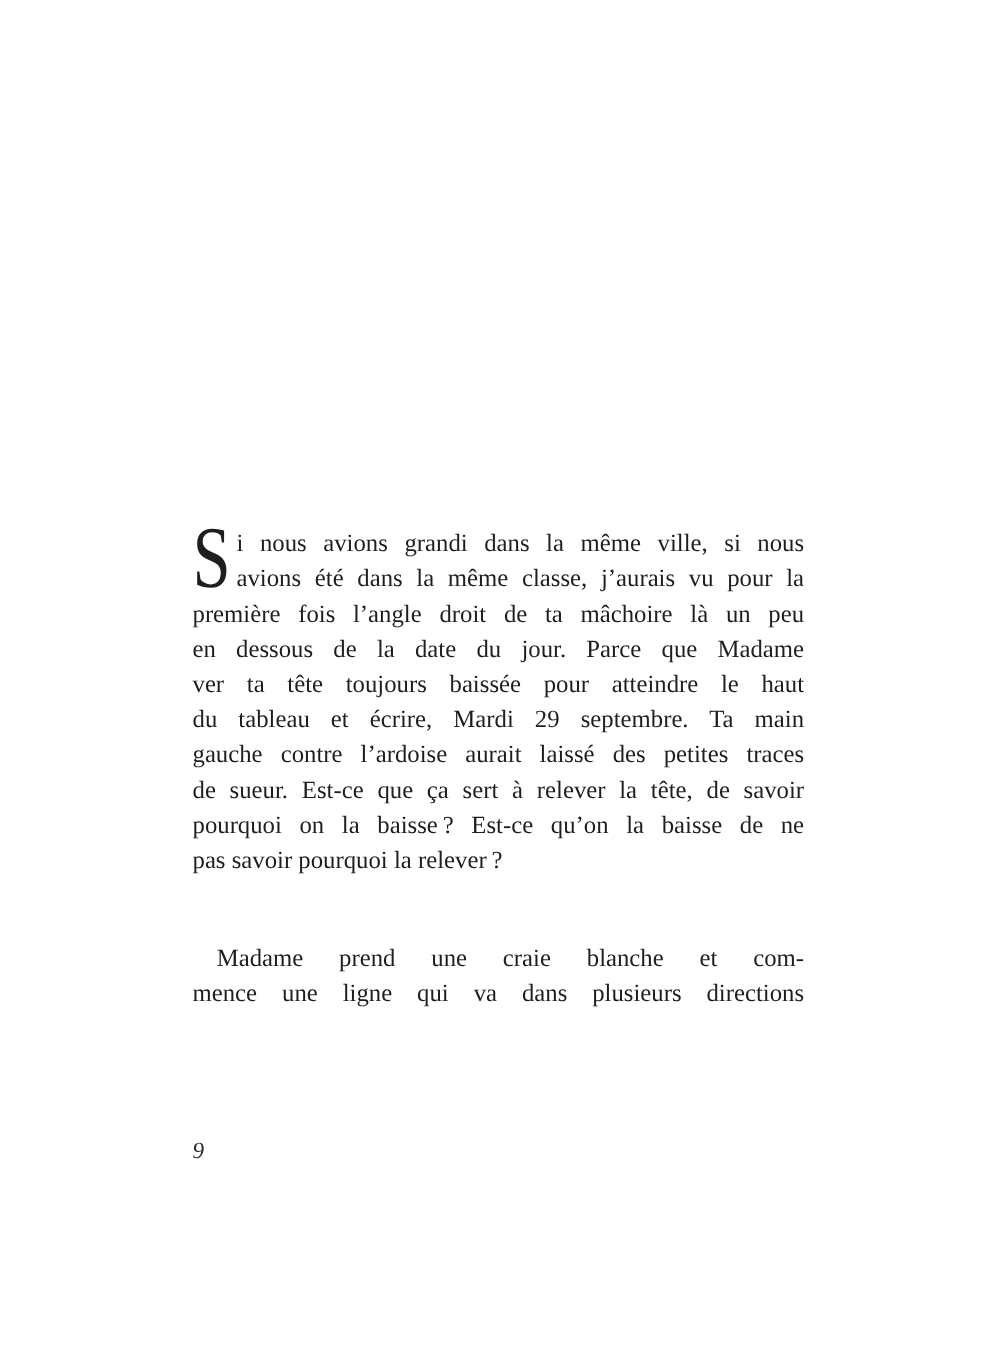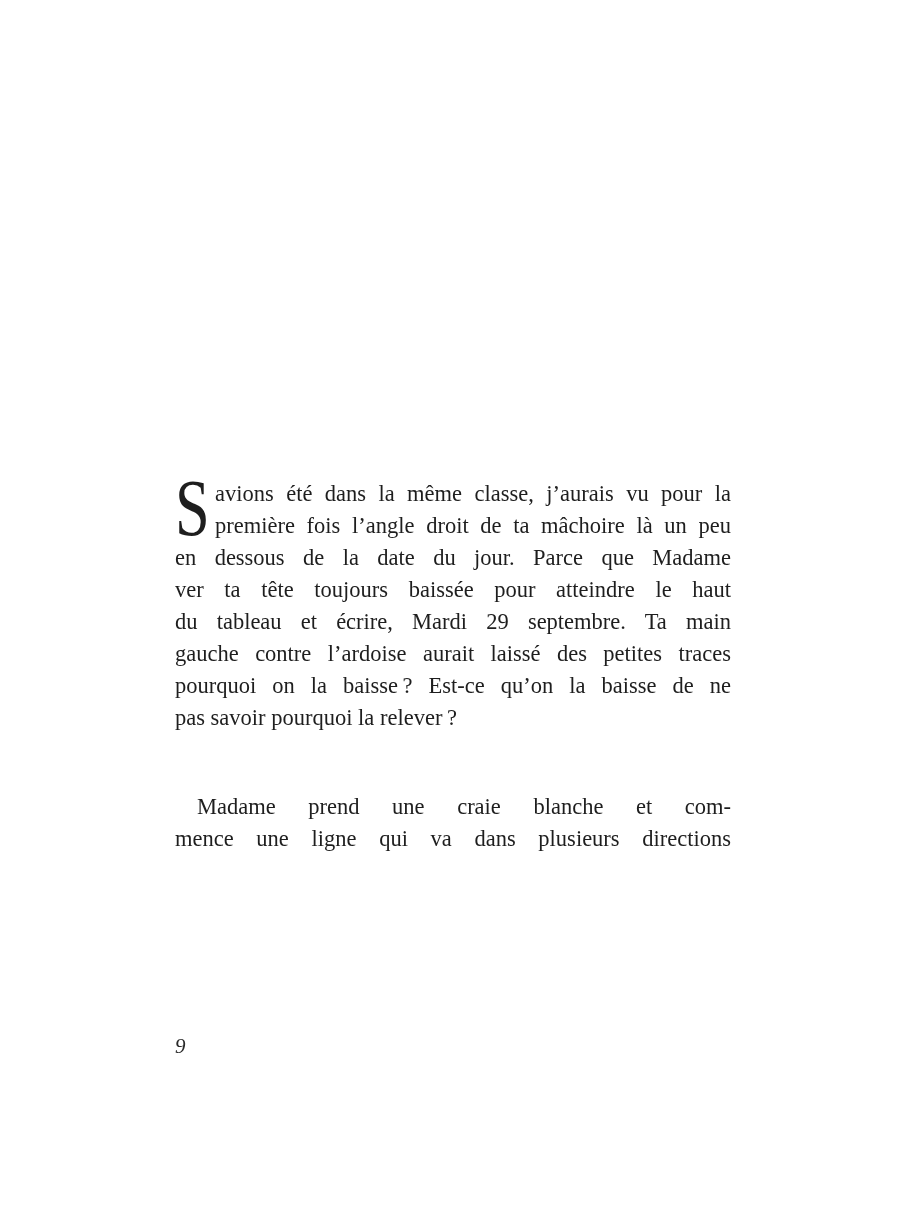--- a/index.html
+++ b/index.html
@@ -71,26 +71,28 @@
 </style>
 </head>
 <body>
 
 <div class="book-page">
 
   <div class="text-block">
 
     <div class="paragraph paragraph-1">
       <span class="drop-cap">S</span>
+      <div class="line">i nous avions grandi dans la même ville, si nous</div>
       <div class="line">avions été dans la même classe, j’aurais vu pour la</div>
       <div class="line">première fois l’angle droit de ta mâchoire là un peu</div>
       <div class="line">en dessous de la date du jour. Parce que Madame</div>
       <div class="line">ver ta tête toujours baissée pour atteindre le haut</div>
       <div class="line">du tableau et écrire, Mardi 29 septembre. Ta main</div>
       <div class="line">gauche contre l’ardoise aurait laissé des petites traces</div>
+      <div class="line">de sueur. Est-ce que ça sert à relever la tête, de savoir</div>
       <div class="line">pourquoi on la baisse ? Est-ce qu’on la baisse de ne</div>
       <div class="line last">pas savoir pourquoi la relever ?</div>
     </div>
 
     <div class="paragraph paragraph-2">
       <div class="line indent">Madame prend une craie blanche et com-</div>
       <div class="line">mence une ligne qui va dans plusieurs directions</div>
     </div>
 
   </div>

